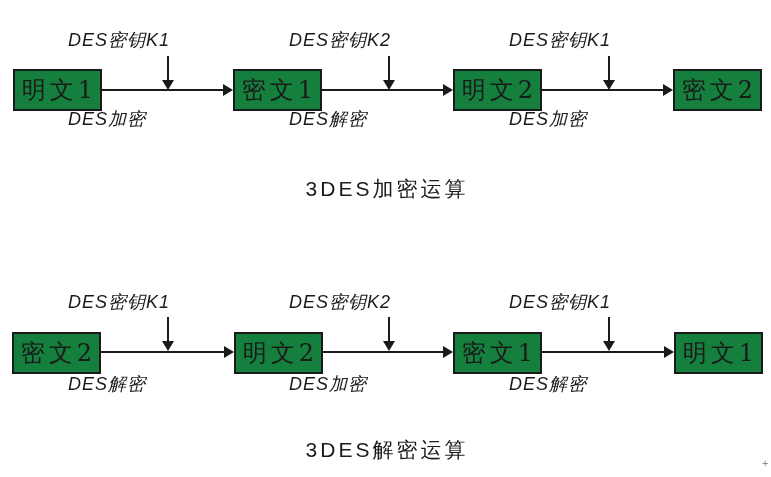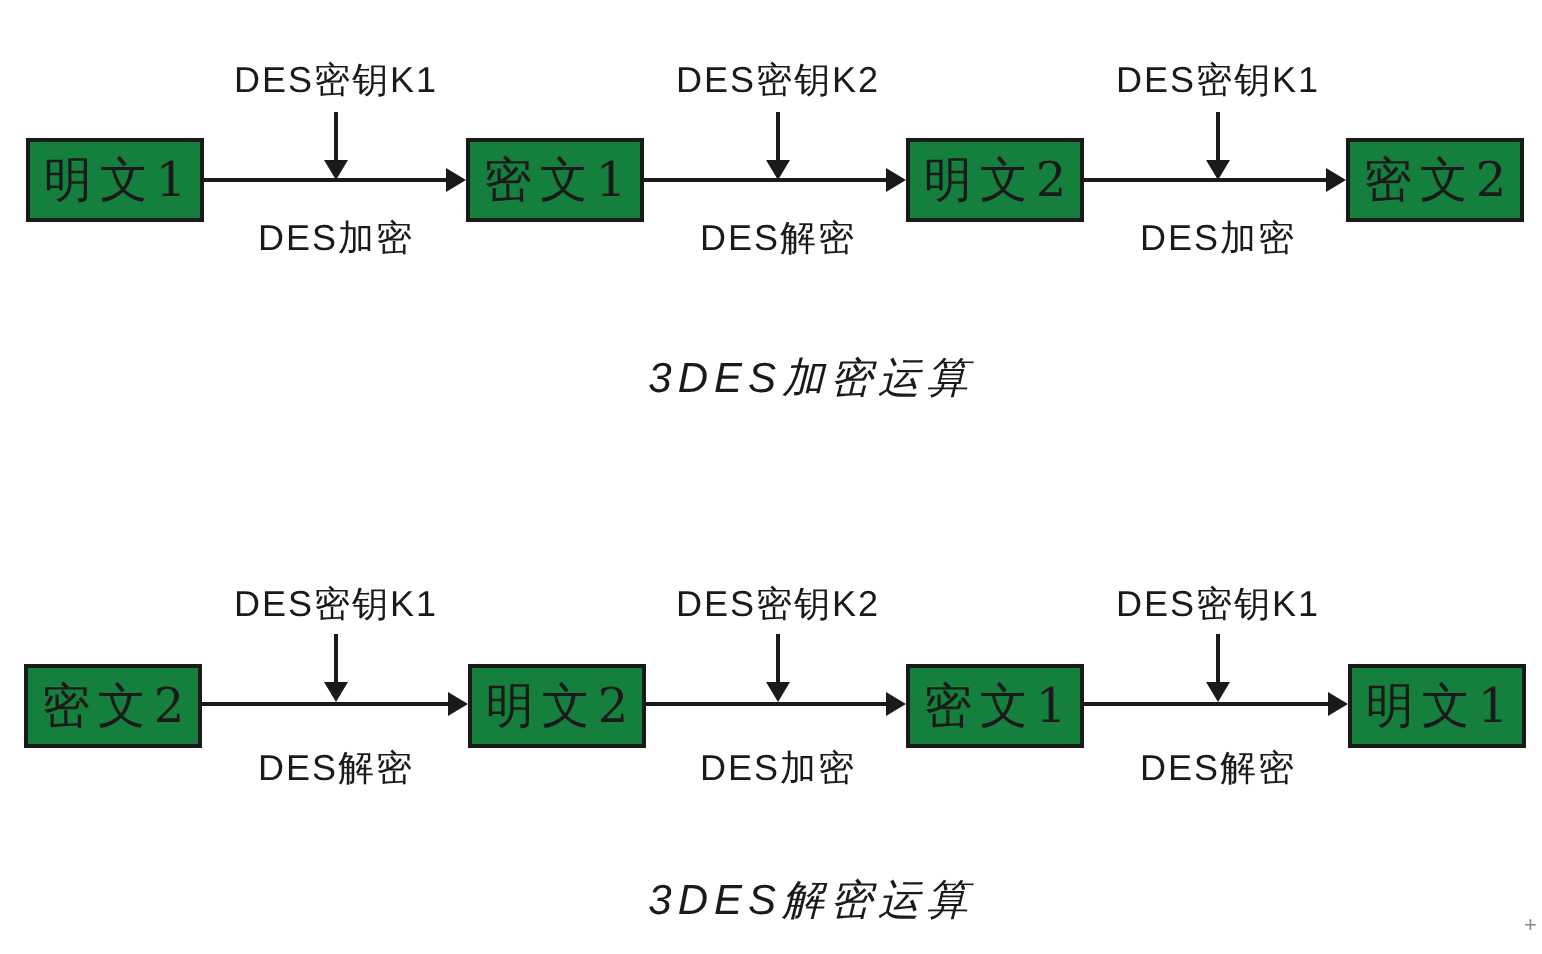--- a/index.html
+++ b/index.html
@@ -37,32 +37,31 @@
     border-left:10px solid var(--ink);
   }
   .ah-down{
     position:absolute;width:0;height:0;
     border-left:6px solid transparent;
     border-right:6px solid transparent;
     border-top:10px solid var(--ink);
   }
   .lbl{
     position:absolute;width:200px;
-    text-align:center;
     font-size:18px;
     letter-spacing:1px;
     white-space:nowrap;
+    font-style:italic;
   }
   .title{
     position:absolute;width:200px;
-    text-align:right;
+    text-align:center;
     font-size:21px;
     letter-spacing:3px;
     white-space:nowrap;
-    font-style:italic;
   }
   .plus{
     position:absolute;
     color:#8a8a8a;
     font-size:11px;
     line-height:1;
   }
 </style>
 </head>
 <body>

